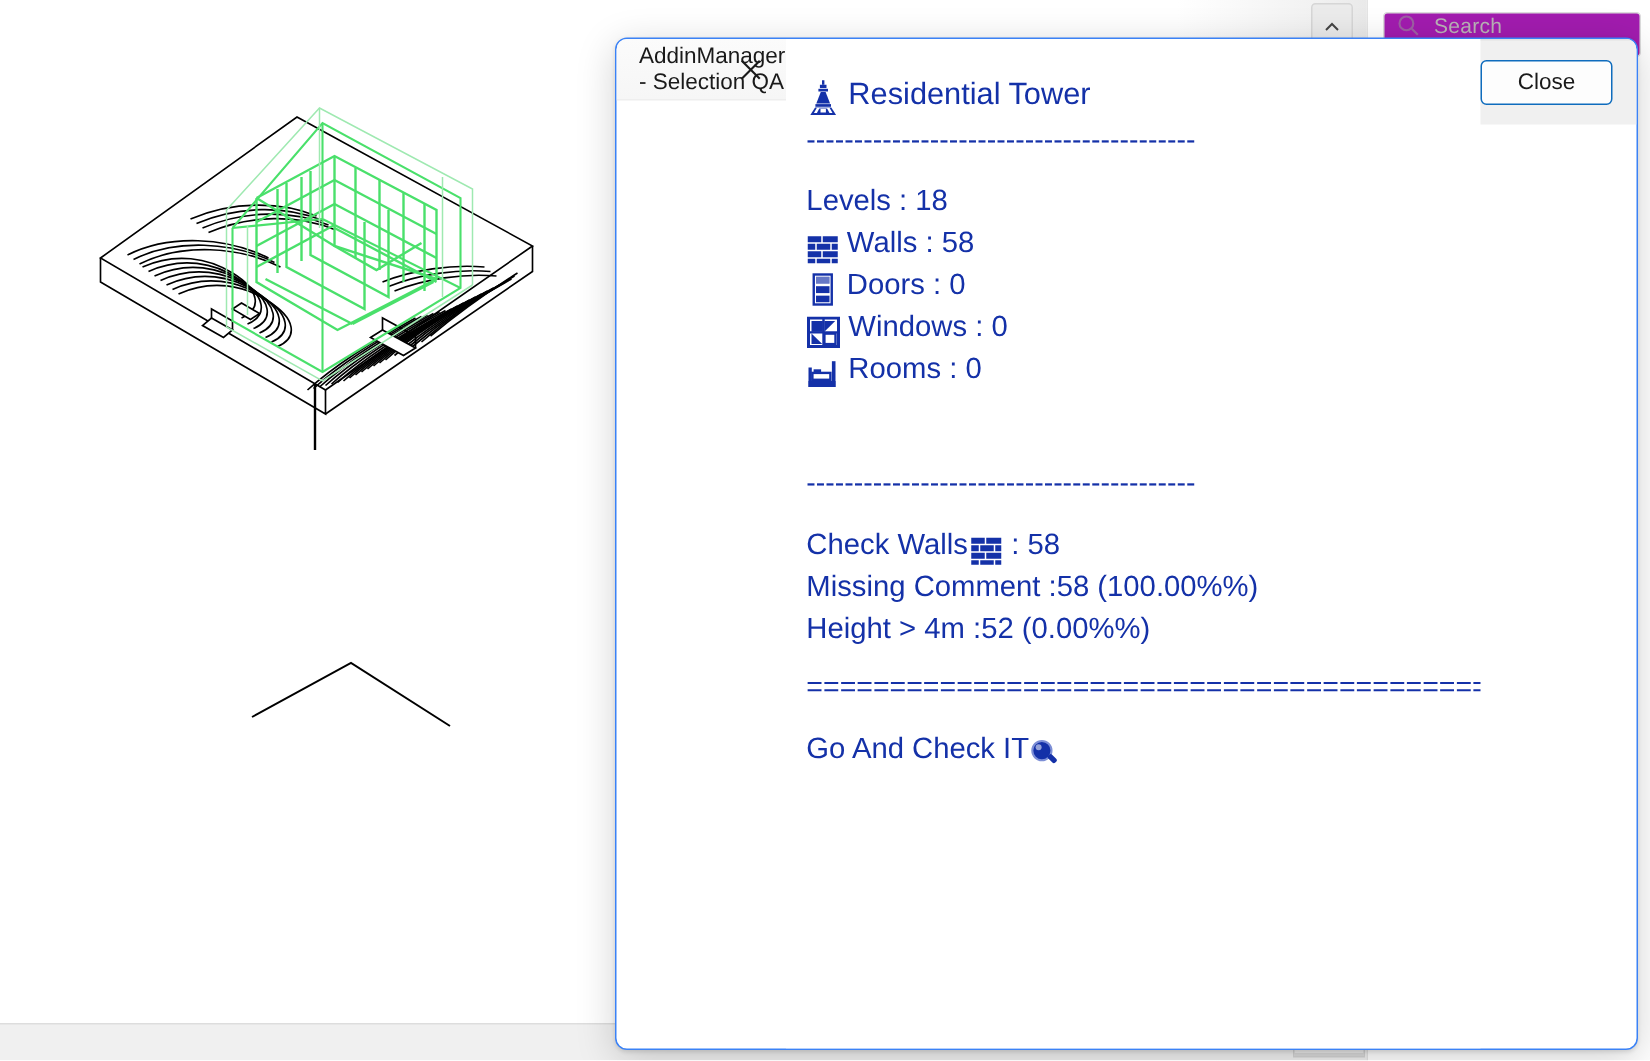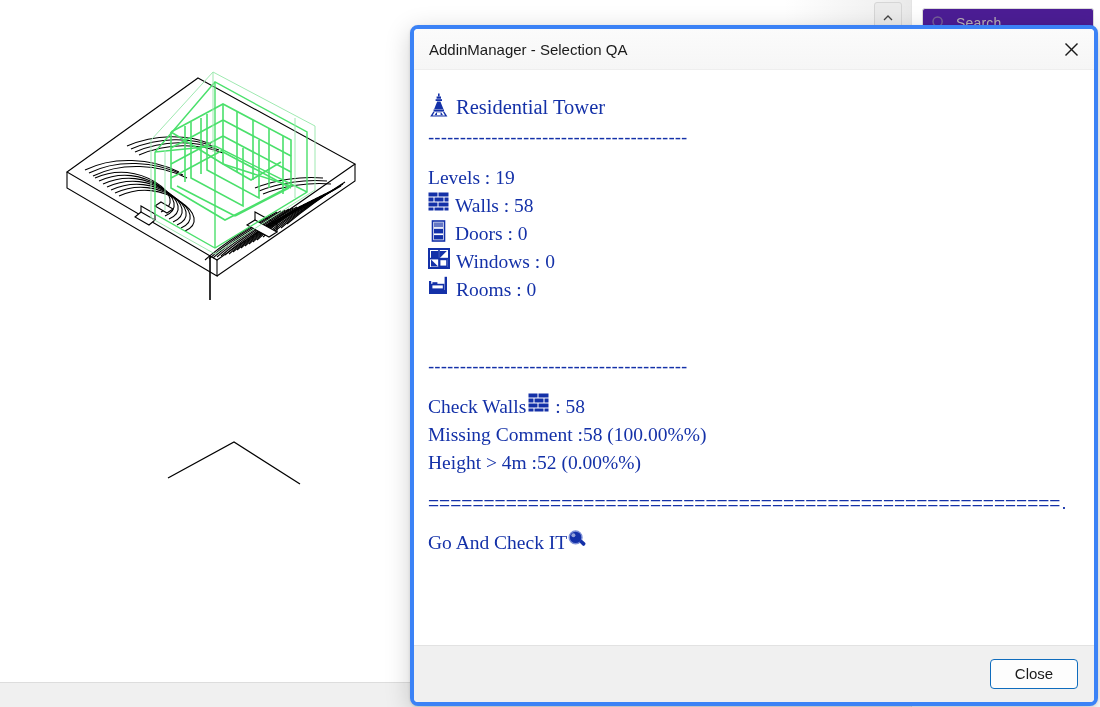--- a/index.html
+++ b/index.html
@@ -39,24 +39,24 @@
   
   .right-panel {
     position: absolute;
     right: 0; top: 0; width: 188px; height: 707px;
     background: #ffffff;
     border-left: 1px solid #e4e4e4;
   }
   .search-box {
     position: absolute;
     left: 10px; top: 8px; width: 172px; height: 30px;
-    background: #4c1d95;
+    background: #a21caf;
     border: 1px solid #dcdcdc;
     border-radius: 3px;
-    display: flex; align-items: center;
+    display: flex; align-items: flex-start;
     padding-left: 8px;
     box-sizing: border-box;
   }
   .search-icon-g { width: 16px; height: 16px; flex: 0 0 auto; opacity: .55; }
   .search-placeholder {
     font-size: 14px; color: #b9b2b6; margin-left: 9px;
     letter-spacing: .2px;
   }
   .ghost-strip {
     position: absolute;
@@ -95,25 +95,25 @@
     border: 1px solid #cfcfcf;
     opacity: .85;
   }
 
   
   .dialog {
     position: absolute;
     left: 410px; top: 25px;
     width: 680px; height: 673px;
     background: #ffffff;
-    border: 4px solid #3b82f6;
+    border: 1px solid #3b82f6;
     border-radius: 8px;
     box-shadow: 0 6px 26px rgba(0,0,0,0.18), 0 1px 3px rgba(0,0,0,0.12);
     overflow: hidden;
-    display: flex; flex-direction: column;
+    display: flex; flex-direction: row;
   }
   .dialog-titlebar {
     position: relative;
     height: 40px; flex: 0 0 40px;
     background: linear-gradient(to bottom, #fbfbfb, #f6f6f6);
     border-bottom: 1px solid #eeeeee;
     display: flex; align-items: center;
   }
   .dialog-title {
     margin-left: 15px;
@@ -141,23 +141,22 @@
   .report {
     padding-left: 14px;
     color: #1431a8;
     font-family: "Liberation Sans", sans-serif;
     font-size: 19.5px;
     line-height: 28px;
     white-space: nowrap;
   }
   .rline {
     display: flex;
-    align-items: flex-start;
+    align-items: flex-end;
     height: 28px;
-    font-family: Liberation Serif, serif;
   }
   .rline.head { font-size: 20.5px; }
   .emoji {
     display: inline-block;
     font-family: "DejaVu Sans", sans-serif;
     margin-right: 6px;
     line-height: 1;
     flex: 0 0 auto;
   }
   .gap-sm { height: 15px; }
@@ -366,21 +365,21 @@
             </g>
           </svg>
           <span>Residential Tower</span>
         </div>
 
         <div class="gap-xs"></div>
         <div class="sep dashes">-----------------------------------------</div>
         <div class="gap-sm"></div>
 
         <div class="rline">
-          <span>Levels : 19</span>
+          <span>Levels : 18</span>
         </div>
 
         <div class="rline">
           <svg class="emoji" width="21" height="19" viewBox="0 0 21 19">
             <g fill="#1431a8">
               <rect x="0.5" y="0.5" width="9" height="4"></rect>
               <rect x="10.5" y="0.5" width="10" height="4"></rect>
               <rect x="0.5" y="5.5" width="5" height="4"></rect>
               <rect x="6.5" y="5.5" width="9" height="4"></rect>
               <rect x="16.5" y="5.5" width="4" height="4"></rect>

